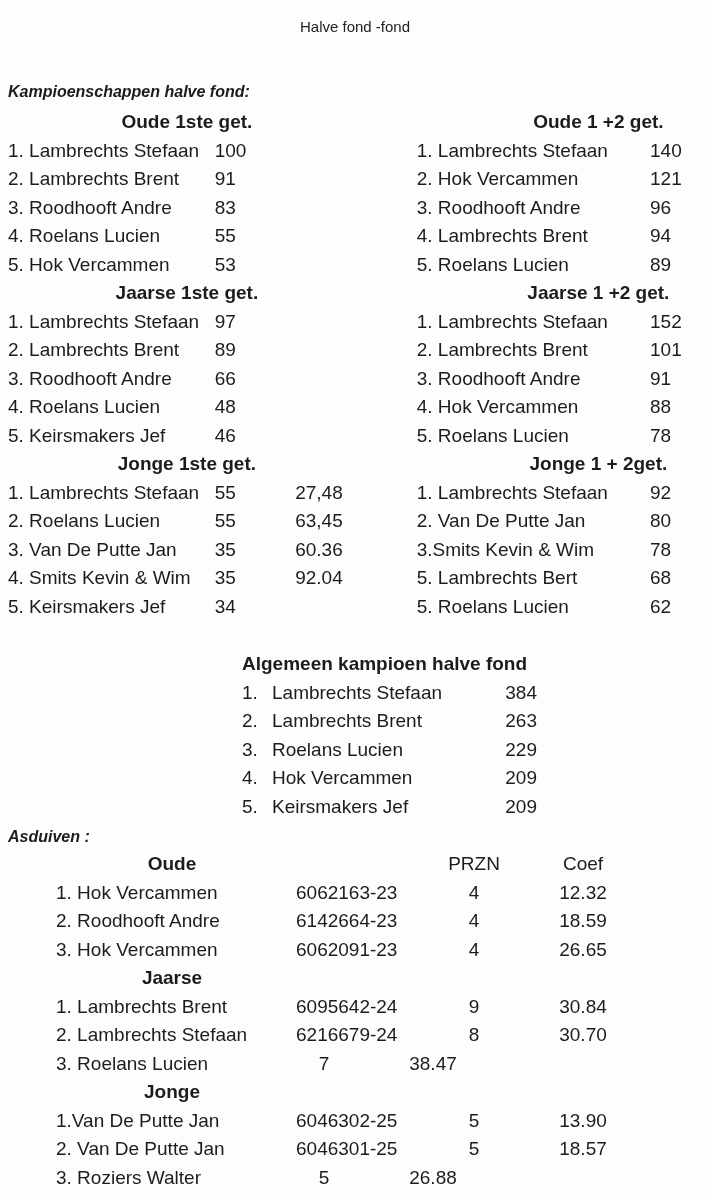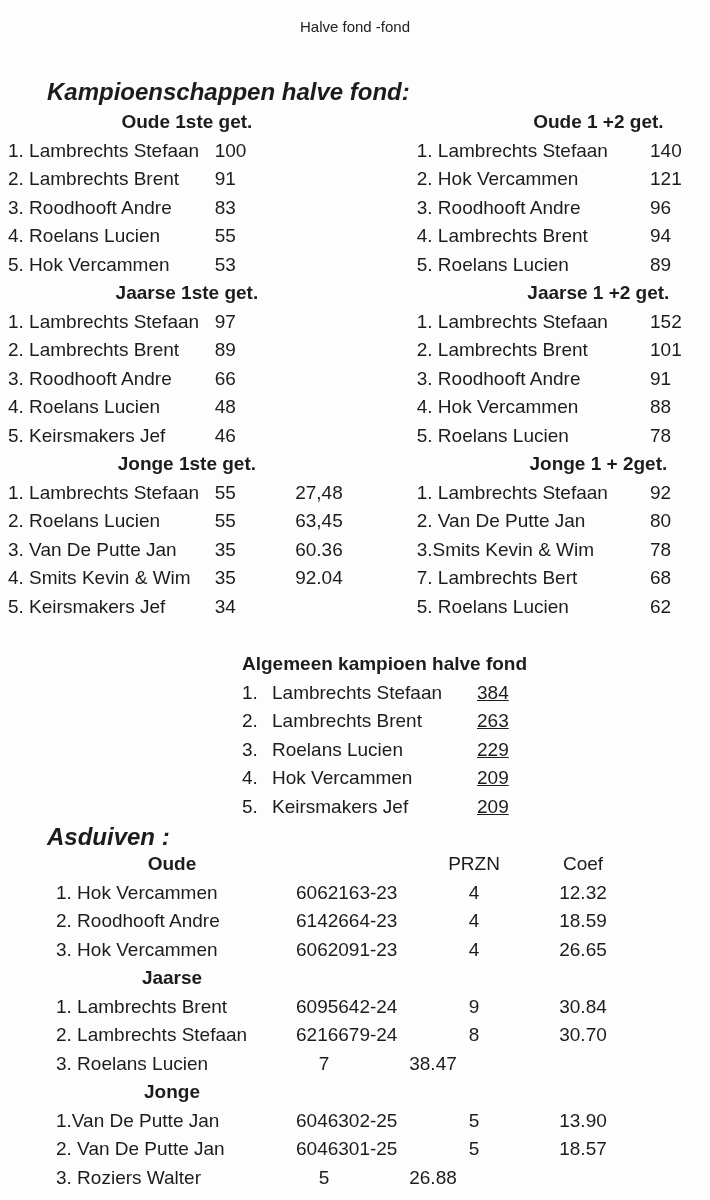--- a/index.html
+++ b/index.html
@@ -15,25 +15,24 @@
     overflow:hidden;
   }
   .doc-title {
     width:694px;
     text-align:center;
     font-size:15px;
     line-height:18px;
     color:#222;
   }
   .section-heading {
-    font-size:24px;
+    font-size:16px;
     font-weight:bold;
     font-style:italic;
     line-height:24px;
-    margin-left:39px;
   }
   .heading-kamp { margin-top:44px; }
   .heading-asd  { margin-top:3px; line-height:26px; }
 
   
   .champ-grid { display:flex; margin-top:4px;gap:46px; }
   .champ-col.left  { width:347px; }
   .champ-col.right { width:304px; margin-left:28px; }
   .group-title {
     font-weight:bold;
@@ -47,21 +46,21 @@
   .c-name { flex:1; white-space:pre; overflow:hidden; }
   .c-pts  { width:60px; }
   .c-coef { width:68px; text-align:right; }
 
   
   .overall { margin-left:234px; width:295px; margin-top:29px; }
   .overall-heading { font-weight:bold; line-height:28.5px; }
   .o-row  { display:flex; line-height:28.5px; }
   .o-rank { width:30px; }
   .o-name { flex:1; white-space:pre; overflow:hidden; }
-  .o-pts  { width:60px; text-align:left;text-decoration:underline; }
+  .o-pts  { width:60px; text-align:right; }
 
   
   .asd-group { width:694px; }
   .asd-row, .asd-header-row { display:flex; line-height:28.5px;margin-left:48px; }
   .asd-name { width:232px; white-space:pre; overflow:hidden; }
   .asd-title { font-weight:bold; text-align:center; }
   .asd-ring { width:150px; padding-left:8px; }
   .asd-przn { width:72px;  text-align:center; }
   .asd-coef { width:146px; text-align:center; }
 </style>
@@ -257,21 +256,21 @@
             <span class="c-name">2. Van De Putte Jan</span>
             <span class="c-pts">80</span>
           </div>
 
           <div class="c-row">
             <span class="c-name">3.Smits Kevin &amp; Wim</span>
             <span class="c-pts">78</span>
           </div>
 
           <div class="c-row">
-            <span class="c-name">7. Lambrechts Bert</span>
+            <span class="c-name">5. Lambrechts Bert</span>
             <span class="c-pts">68</span>
           </div>
 
           <div class="c-row">
             <span class="c-name">5. Roelans Lucien</span>
             <span class="c-pts">62</span>
           </div>
 
       </div>
 

